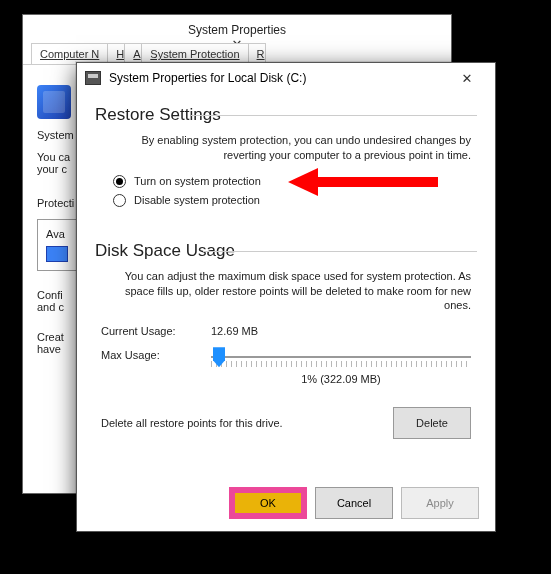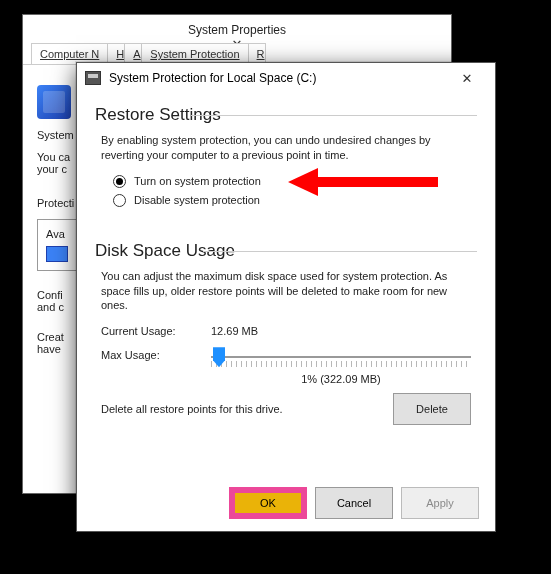--- a/index.html
+++ b/index.html
@@ -31,41 +31,41 @@
   }
   .front-title { height: 30px; display:flex; align-items:center; font-size: 12px; padding: 0 8px; }
   .front-title .drv { display:inline-block; width:16px; height:14px; background:#555; margin-right:8px; border:1px solid #333; position:relative; }
   .front-title .drv::after{content:"";position:absolute;left:2px;right:2px;top:2px;height:4px;background:#ccc;}
   .front-title .spacer { flex:1; }
   .front-body { padding: 6px 18px 0 18px; font-size: 11px; color: #222; }
 
   .group-label { font-size: 17px; color: #222; position: relative; margin: 6px 0 2px 0; }
   .group-label .line { position:absolute; left: 96px; right: 0; top: 50%; border-top: 1px solid #ccc; }
   .group-label.long .line { left: 108px; }
-  .desc { margin: 8px 6px 12px 6px; line-height: 1.35; }
+  .desc { margin: 8px 6px 12px 6px; line-height: 1.35; text-align: right; }
 
   .radio-row { display:flex; align-items:center; margin: 4px 0 6px 18px; }
   .radio { width: 13px; height: 13px; border: 1px solid #333; border-radius: 50%; margin-right: 8px; display:inline-flex; align-items:center; justify-content:center; flex-shrink:0; }
   .radio.checked::after { content:""; width:7px; height:7px; background:#000; border-radius:50%; }
 
   .kv { display:flex; margin: 8px 6px; }
   .kv .k { width: 110px; }
 
   .slider-wrap { display:flex; margin: 10px 6px 0 6px; align-items:flex-start; }
   .slider-wrap .k { width: 110px; padding-top: 2px; }
   .slider-area { flex:1; }
   .track { position:relative; height: 24px; }
   .track .rail { position:absolute; left:0; right:0; top:9px; height:2px; background:#999; }
   .track .ticks { position:absolute; left:0; right:0; top:14px; height:6px;
     background-image: repeating-linear-gradient(to right, #888 0 1px, transparent 1px 5px); opacity:.6; }
   .thumb { position:absolute; left: 2px; top: 0; width: 12px; height: 20px; background:#1e90ff;
     clip-path: polygon(0 0, 100% 0, 100% 65%, 50% 100%, 0 65%); }
   .slider-val { text-align:center; font-size:11px; margin-top: 2px; }
 
-  .delete-row { display:flex; align-items:center; margin: 8px 6px 6px 6px; gap: 0; }
+  .delete-row { display:flex; align-items:center; margin: 22px 6px 6px 6px; gap: 0; }
   .delete-row .txt { flex:1; }
   .btn { min-width: 78px; height: 32px; background:#e1e1e1; border:1px solid #999; font-size:11px; display:inline-flex; align-items:center; justify-content:center; }
 
   .button-row { position:absolute; bottom: 12px; right: 16px; display:flex; gap: 8px; }
   .btn.default { border: 6px solid #ec4899; background:#eab308; }
   .btn.disabled { color:#8a8a8a; border-color:#bbb; background:#eee; }
 
   
   .arrow { position:absolute; left: 288px; top: 168px; width: 150px; height: 28px; pointer-events:none; }
   .arrow .shaft { position:absolute; left: 30px; right:0; top: 9px; height: 10px; background:#ff0000; }
@@ -108,21 +108,21 @@
     <div class="back-row" style="margin-top:18px">
       <div>Creat</div>
       <div>have</div>
     </div>
   </div>
 </div>
 
 <div class="win-front">
   <div class="front-title">
     <span class="drv"></span>
-    <span>System Protection for Local Space (C:)</span>
+    <span>System Properties for Local Disk (C:)</span>
     <span class="spacer"></span>
     <span class="close-x">✕</span>
   </div>
 
   <div class="front-body">
 
     <div class="group-label">
       <span>Restore Settings</span>
       <span class="line"></span>
     </div>

